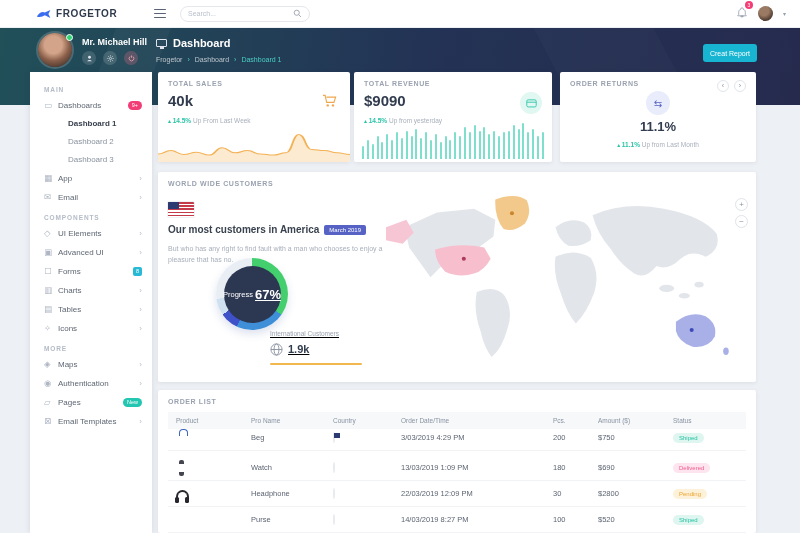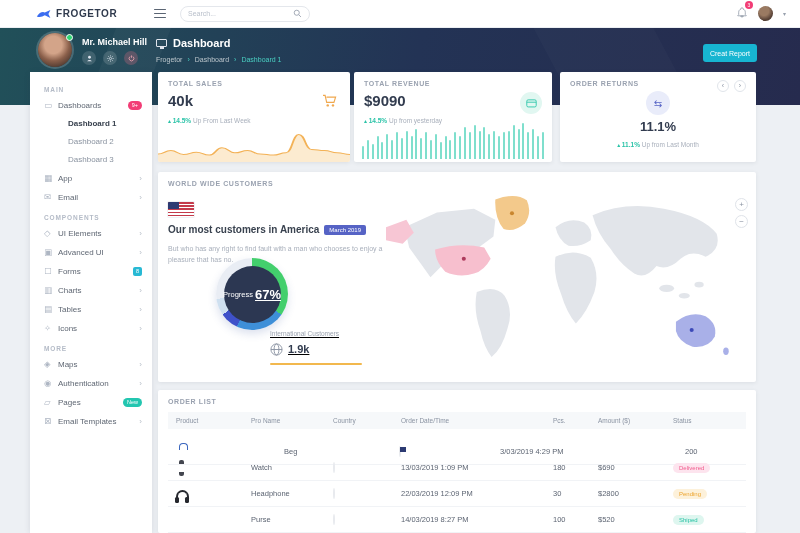--- a/index.html
+++ b/index.html
@@ -106,21 +106,21 @@
   .map-wrap { position: absolute; left: 228px; top: 14px; width: 352px; height: 188px; }
   .map-wrap svg { width: 100%; height: 100%; display: block; }
   .map-zoom { position: absolute; right: 8px; top: 26px; display: flex; flex-direction: column; gap: 4px; }
   .zoom-btn { width: 13px; height: 13px; border-radius: 50%; border: 1px solid #dfe3e9; background: #fff; color: #8a93a2; font-size: 8px; line-height: 11px; text-align: center; cursor: pointer; }
 
   
   .table-head { position: absolute; left: 10px; right: 10px; top: 22px; height: 17px; background: #f6f8fa; display: grid; grid-template-columns: 75px 82px 68px 152px 45px 75px 1fr; align-items: center; font-size: 6.5px; color: #8a93a2; }
   .table-head span { padding-left: 8px; }
   .table-row { position: absolute; left: 10px; right: 10px; height: 26px; display: grid; grid-template-columns: 75px 82px 68px 152px 45px 75px 1fr; align-items: center; border-bottom: 1px solid #f1f3f6; font-size: 7.5px; color: #5c6472; }
   .table-row > * { padding-left: 8px; }
-  .row-1 { top: 49px; gap: 33px; } .row-2 { top: 65px; } .row-3 { top: 91px; } .row-4 { top: 117px; }
+  .row-1 { top: 35px; } .row-2 { top: 65px; } .row-3 { top: 91px; } .row-4 { top: 117px; }
   .thumb { width: 13px; height: 15px; position: relative; margin-left: 8px; z-index: 0; }
   .thumb[data-product="bag"] { background: #4a7de0; border-radius: 2px 2px 3px 3px; }
   .thumb[data-product="bag"]::before { content: ""; position: absolute; top: -4px; left: 3px; width: 7px; height: 6px; border: 1.5px solid #3a66be; border-bottom: none; border-radius: 4px 4px 0 0; }
   .thumb[data-product="watch"] { background: #26282e; border-radius: 3px; width: 11px; height: 10px; }
   .thumb[data-product="watch"]::before, .thumb[data-product="watch"]::after { content: ""; position: absolute; left: 3px; width: 5px; height: 4px; background: #43464f; z-index: -1; }
   .thumb[data-product="watch"]::before { top: -3.5px; border-radius: 2px 2px 0 0; }
   .thumb[data-product="watch"]::after { bottom: -3.5px; border-radius: 0 0 2px 2px; }
   .thumb[data-product="headphone"] { background: transparent; }
   .thumb[data-product="headphone"]::before { content: ""; position: absolute; top: 1px; left: 0; width: 9px; height: 7px; border: 2px solid #26282e; border-bottom: none; border-radius: 7px 7px 0 0; }
   .thumb[data-product="headphone"]::after { content: ""; position: absolute; top: 8px; left: -1px; width: 3.5px; height: 6px; background: #26282e; border-radius: 1.5px; box-shadow: 10px 0 0 #26282e; }

